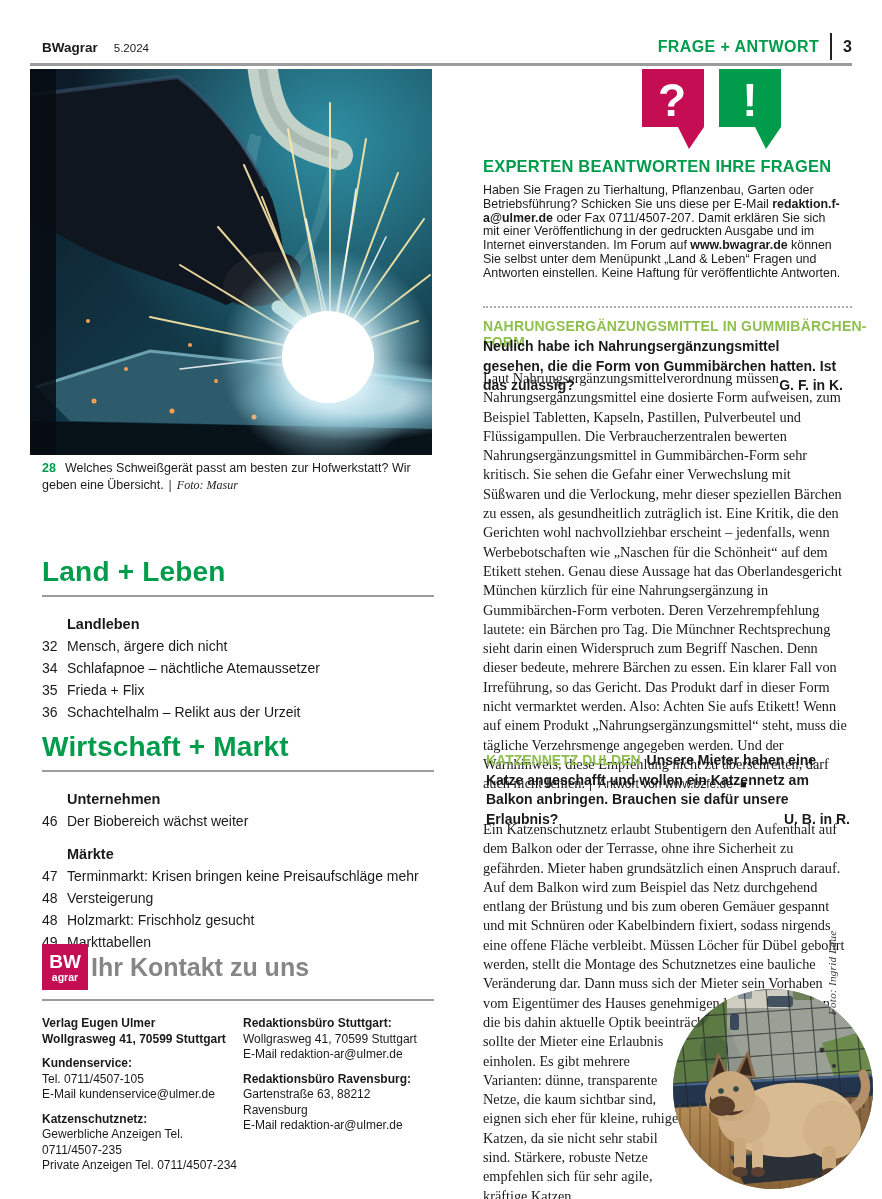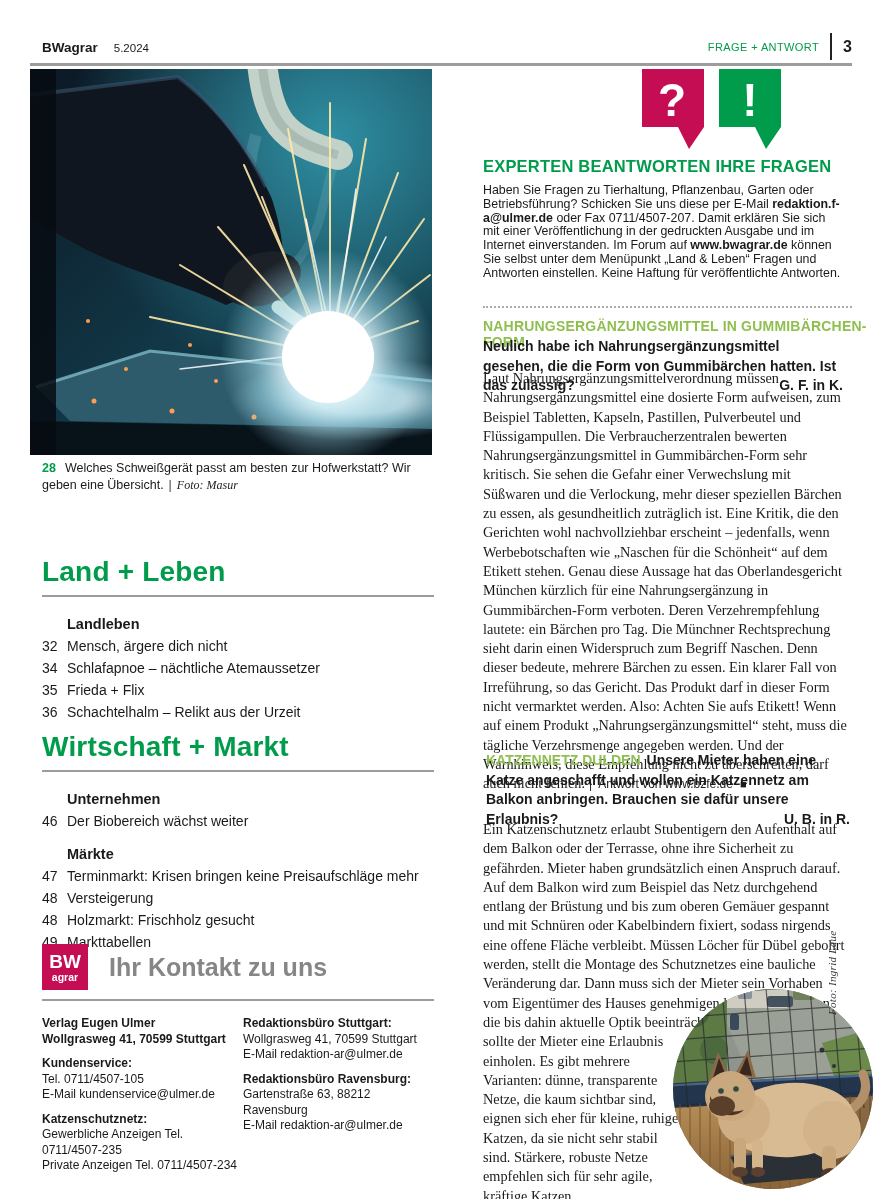--- a/index.html
+++ b/index.html
@@ -9,21 +9,21 @@
   *{margin:0;padding:0;box-sizing:border-box;}
   html,body{background:#e8e8e8;}
   .page{position:relative;width:882px;height:1199px;background:#fff;margin:0 auto;
         font-family:"Liberation Sans",sans-serif;color:var(--ink);overflow:hidden;}
 
   
   .header-left{position:absolute;left:42px;top:38px;}
   .mag{font-weight:700;font-size:13.5px;}
   .issue{font-size:11.5px;margin-left:16px;}
   .header-right{position:absolute;right:30px;top:33px;display:flex;align-items:center;gap:11px;}
-  .sect{color:var(--green);font-weight:400;font-size:11px;letter-spacing:.4px;}
+  .sect{color:var(--green);font-weight:700;font-size:16px;letter-spacing:.4px;}
   .hdiv{width:2px;height:27px;background:#222;}
   .pnum{font-weight:700;font-size:16px;}
   .top-rule{position:absolute;left:30px;top:63px;width:822px;height:3px;background:var(--rule);}
 
   
   .welding{position:absolute;left:30px;top:69px;}
   .caption{position:absolute;left:42px;top:460px;width:400px;font-size:12.5px;line-height:16.5px;}
   .cap-num{color:var(--green);font-weight:700;margin-right:9px;}
   .cap-sep{color:#444;margin:0 5px;}
   .cap-credit{font-family:"Liberation Serif",serif;font-style:italic;font-size:12px;color:#222;}
@@ -32,21 +32,21 @@
   #toc1{top:556px;} #toc2{top:731px;}
   .toc-title{color:var(--green);font-weight:700;font-size:28px;letter-spacing:.2px;}
   .toc-rule{height:2px;background:var(--rule);margin-top:7px;margin-bottom:16px;}
   .toc-group-heading{font-weight:700;font-size:14.5px;line-height:22px;margin-left:25px;}
   .toc-row{display:flex;font-size:14px;line-height:22px;}
   .toc-row .pg{width:25px;flex:none;}
   .mt{margin-top:11px;}
 
   
   .contact{position:absolute;left:42px;top:944px;width:392px;}
-  .contact-head{display:flex;align-items:center;gap:21px;}
+  .contact-head{display:flex;align-items:center;gap:3px;}
   .bw-logo{width:46px;height:46px;background:var(--crimson);color:#fff;display:flex;flex-direction:column;
            align-items:center;justify-content:center;line-height:1;}
   .bw-top{font-weight:700;font-size:19px;}
   .bw-bottom{font-weight:700;font-size:10.5px;margin-top:1px;}
   .contact-title{color:var(--tgray);font-weight:700;font-size:25px;}
   .contact-rule{height:2px;background:var(--rule);margin-top:9px;margin-bottom:15px;}
   .contact-cols{display:flex;}
   .ccol1{width:201px;} .ccol2{flex:1;}
   .cline{font-size:12px;line-height:15.5px;}
   .cline.bold{font-weight:700;}

